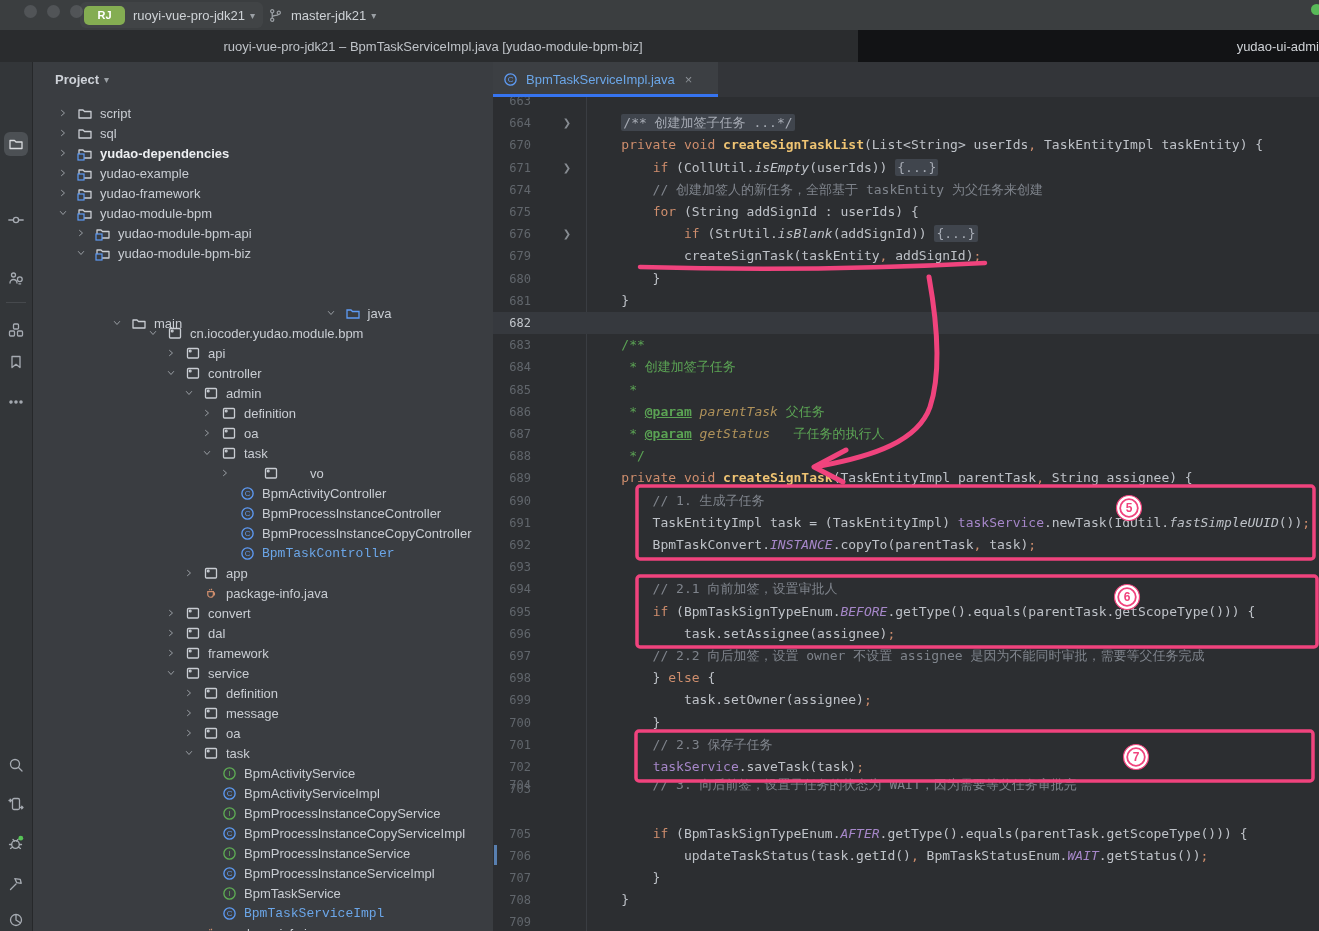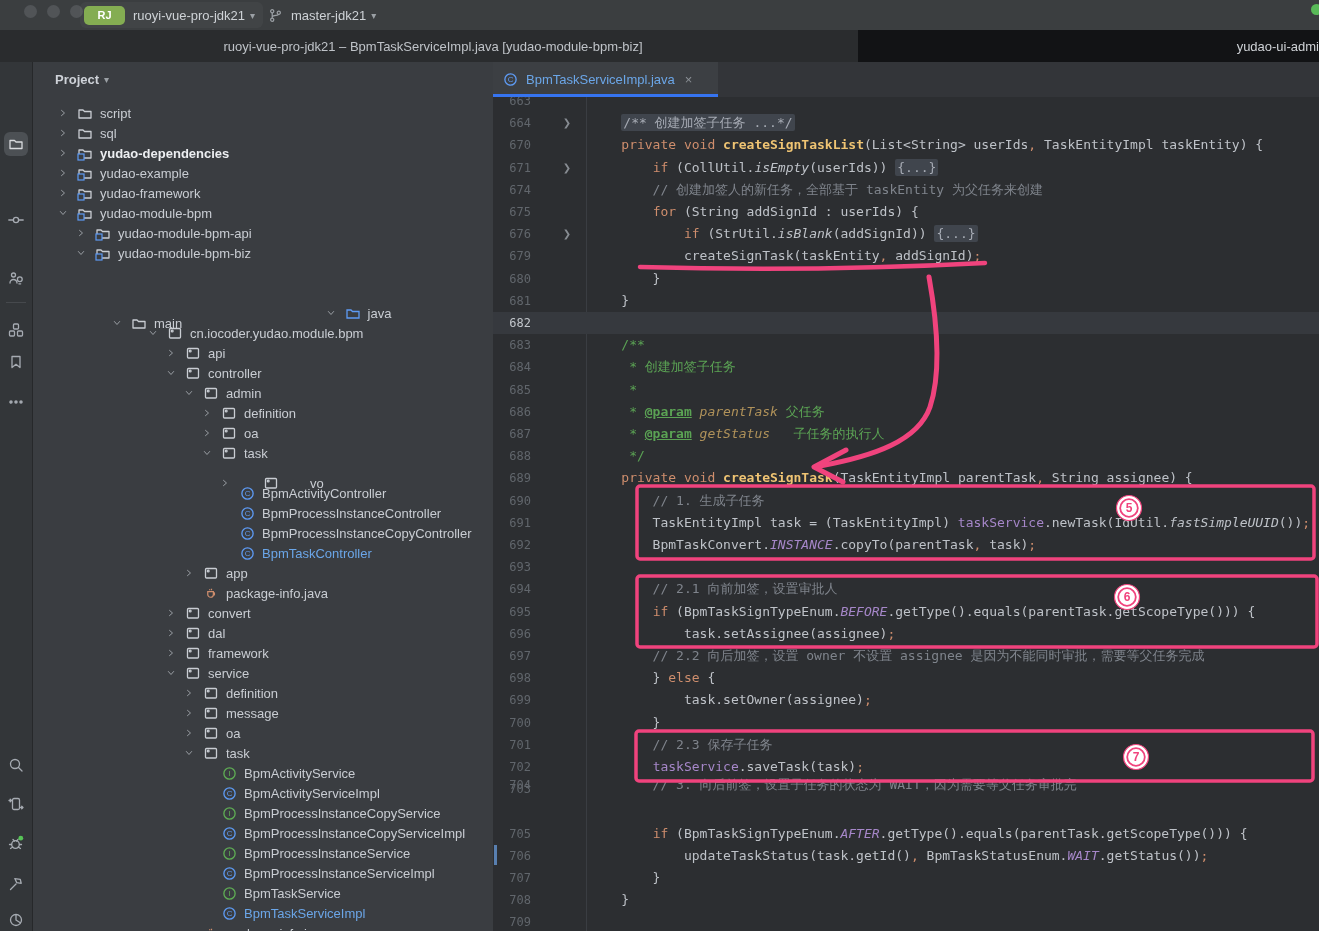--- a/index.html
+++ b/index.html
@@ -30,21 +30,21 @@
   .rail-div{position:absolute;left:6px;width:20px;height:1px;background:#46494d;}
   
   #panel{position:absolute;left:33px;top:62px;width:460px;height:869px;background:#3a3d41;border-right:1px solid #26282a;overflow:hidden;}
   #panel-header{position:absolute;left:0;top:0;width:100%;height:35px;display:flex;align-items:center;}
   #panel-header .ph-label{color:#ced2d8;font-size:13px;font-weight:700;margin-left:22px;}
   #tree{position:absolute;left:0;top:35px;width:100%;height:834px;overflow:hidden;}
   .trow{position:absolute;left:0;width:100%;height:20px;display:flex;align-items:center;color:#c9cdd3;font-size:13px;white-space:nowrap;}
   .trow .tchev{width:16px;height:16px;flex:0 0 16px;margin-right:6px;display:flex;align-items:center;justify-content:center;color:#9ba0a6;}
   .trow .ticon{width:16px;height:16px;flex:0 0 16px;margin-right:7px;display:flex;align-items:center;justify-content:center;}
   .trow.sel .tlabel{font-weight:700;color:#eceef1;}
-  .trow.accent .tlabel{color:#6ba6e8;}
+  .trow.accent .tlabel{color:#6ba6e8;font-family:Liberation Mono, monospace;}
   .selbg{position:absolute;left:2px;right:8px;top:0;height:20px;background:#25477c;border-radius:5px;}
   .trow>*{position:relative;}
   
   #editor{position:absolute;left:493px;top:62px;width:826px;height:869px;background:#2c2e31;}
   #tabbar{position:absolute;left:0;top:0;width:826px;height:35px;background:#333539;}
   #tab{position:absolute;left:0;top:0;width:225px;height:35px;background:#3c3f43;display:flex;align-items:center;}
   #tab-underline{position:absolute;left:0;top:32px;width:225px;height:3px;background:#3674f0;}
   #tab .tab-label{color:#6ba6e8;font-size:13px;margin-left:8px;}
   #tab .tab-close{color:#8b9096;font-size:13px;margin-left:10px;}
   #tab .ticon{margin-left:10px;display:flex;}
@@ -424,21 +424,21 @@
             </svg>
           </span>
           <span class="ticon">
             <svg width="16" height="16" viewBox="0 0 16 16" fill="none" stroke="currentColor" stroke-width="1.3" stroke-linecap="round" stroke-linejoin="round">
               <rect x="2.5" y="3.5" width="11" height="9.5" rx="1"></rect>
               <circle cx="5.2" cy="6" r="0.9"></circle>
             </svg>
           </span>
           <span class="tlabel">task</span>
         </div>
-        <div class="trow" style="top: 376px; padding-left: 184px; gap: 24px;">
+        <div class="trow" style="top: 366px; padding-left: 184px; gap: 24px;">
           <span class="tchev">
             <svg width="12" height="12" viewBox="0 0 16 16" fill="none" stroke="currentColor" stroke-width="1.3" stroke-linecap="round" stroke-linejoin="round">
               <polyline points="6,4.5 10,8 6,11.5"></polyline>
             </svg>
           </span>
           <span class="ticon">
             <svg width="16" height="16" viewBox="0 0 16 16" fill="none" stroke="currentColor" stroke-width="1.3" stroke-linecap="round" stroke-linejoin="round">
               <rect x="2.5" y="3.5" width="11" height="9.5" rx="1"></rect>
               <circle cx="5.2" cy="6" r="0.9"></circle>
             </svg>

